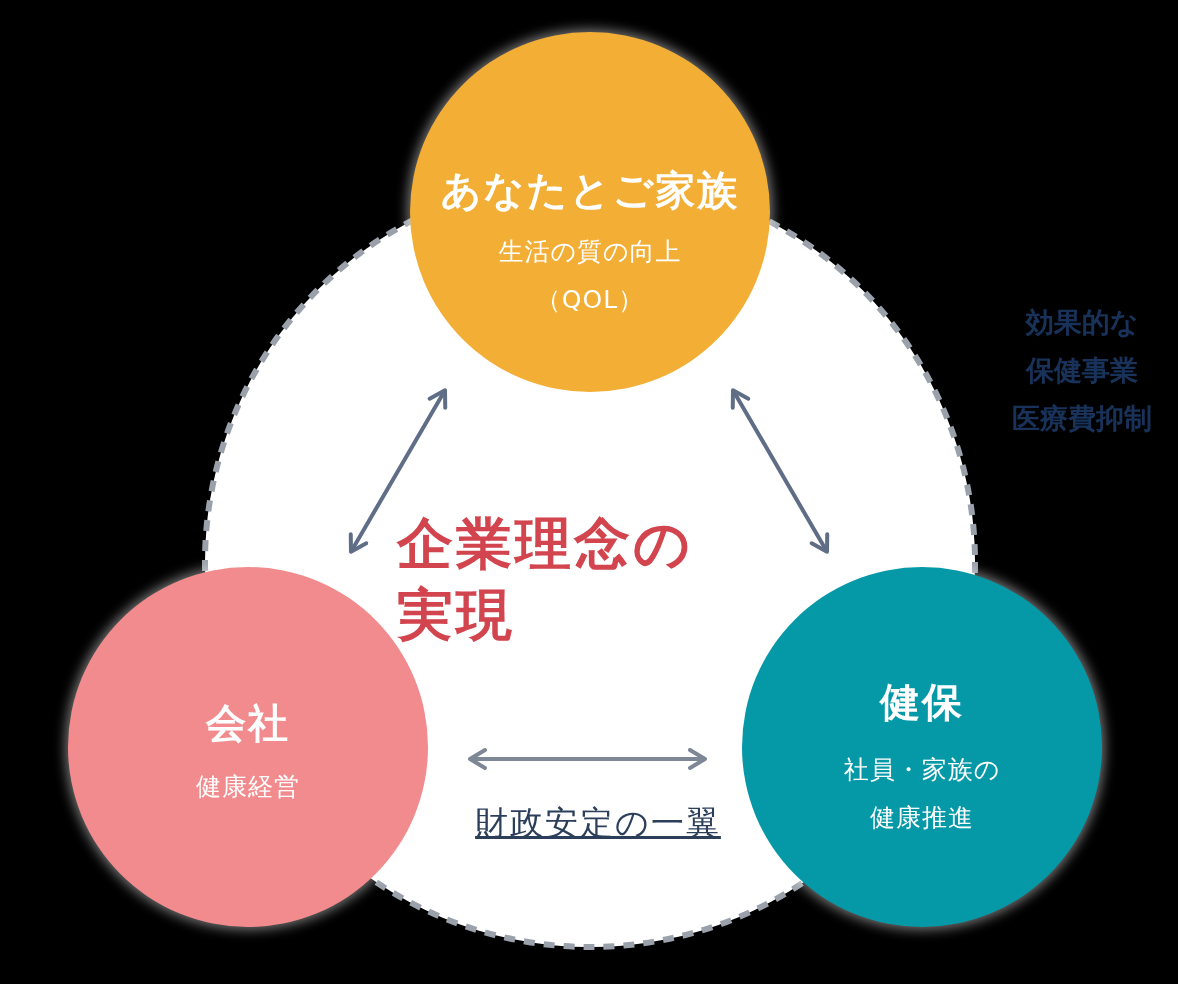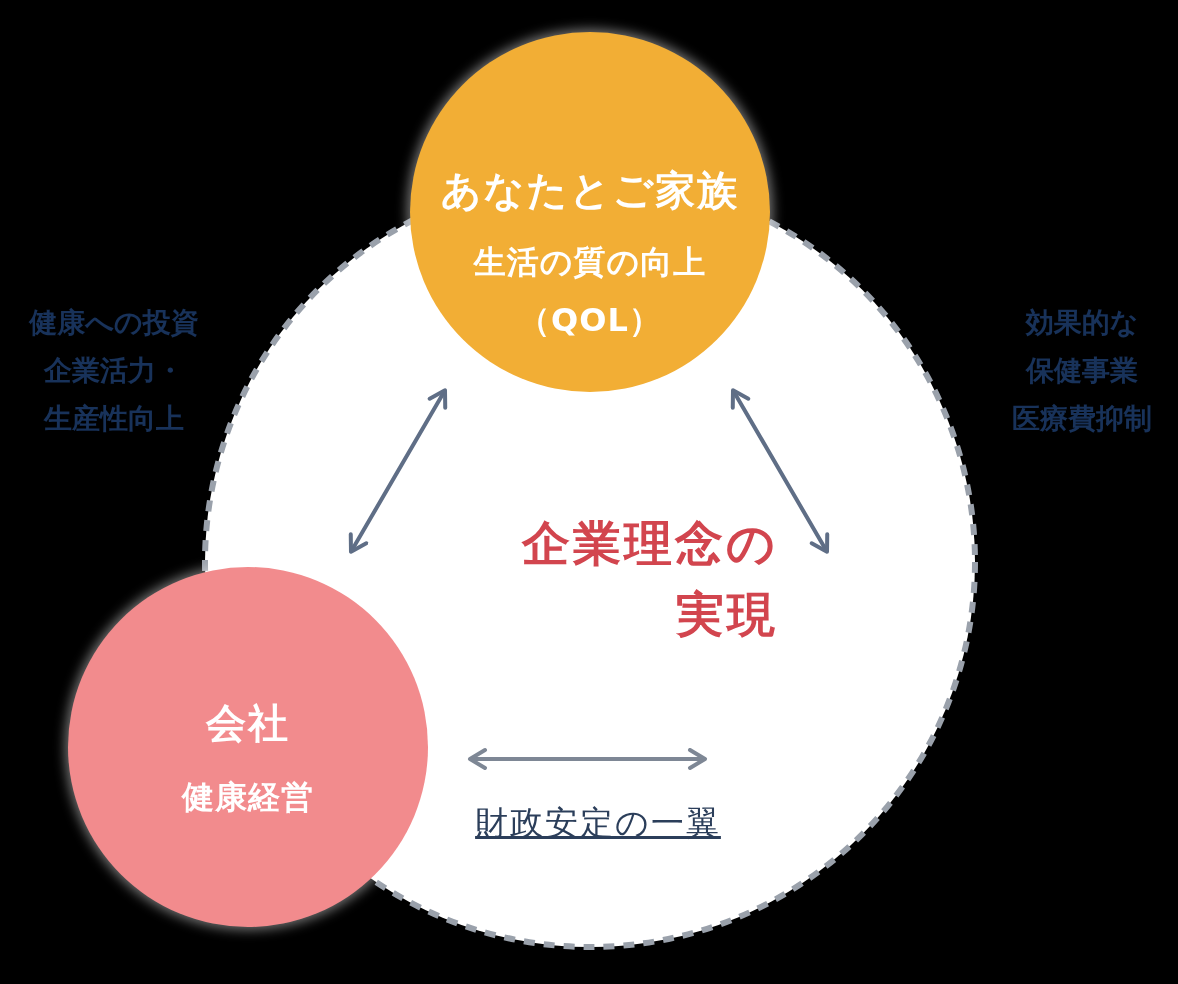--- a/index.html
+++ b/index.html
@@ -29,50 +29,48 @@
     position: absolute;
     width: 360px; height: 360px;
     border-radius: 50%;
     box-shadow: 0 0 12px 3px rgba(255,255,255,0.45);
     display: flex;
     flex-direction: column;
     align-items: center;
     text-align: center;
     color: #ffffff;
     box-sizing: border-box;
-    gap: 10px;
   }
   .circle-family  { left: 410px; top: 32px;  background: var(--family-circle, #F2AE35); padding-top: 132px; }
   .circle-company { left: 68px;  top: 567px; background: var(--company-circle, #F28B8D); padding-top: 130px; }
   .circle-kenpo   { left: 742px; top: 567px; background: var(--kenpo-circle, #0599A8);  padding-top: 109px; }
   .circle-title {
     font-size: 40px;
     font-weight: bold;
     line-height: 52px;
     letter-spacing: 2px;
     white-space: nowrap;
   }
   .circle-sub {
-    font-size: 32px;
+    font-size: 25px;
     line-height: 48px;
     letter-spacing: 1px;
     white-space: nowrap;
-    font-weight: bold;
   }
   .circle-family  .sub1 { margin-top: 12px; }
   .circle-company .sub1 { margin-top: 14px;  }
   .circle-kenpo   .sub1 { margin-top: 18px; }
   
   .center-text {
     position: absolute;
-    left: 378px; top: 508px;
+    left: 397px; top: 508px;
     width: 400px;
-    text-align: right;
+    text-align: left;
     color: var(--center-text, #D2454E);
-    font-size: 48px;
+    font-size: 56px;
     font-weight: bold;
     line-height: 71px;
     letter-spacing: 3px;
   }
   
   .bottom-caption {
     position: absolute;
     left: 398px; top: 799px;
     width: 400px;
     text-align: center;
@@ -104,42 +102,42 @@
 </style>
 </head>
 <body>
 
 <div class="stage">
 
   <svg class="layer" viewBox="0 0 1178 984">
     <circle class="dotted-circle" cx="590" cy="562" r="385"></circle>
   </svg>
 
-  <div class="side-note left">
-    <span>健康への投資</span>
-    <span>企業活力・</span>
-    <span>生産性向上</span>
-  </div>
   <div class="side-note right">
     <span>効果的な</span>
     <span>保健事業</span>
     <span>医療費抑制</span>
   </div>
 
   <div class="circle circle-family">
     <div class="circle-title">あなたとご家族</div>
     <div class="circle-sub sub1">生活の質の向上</div>
     <div class="circle-sub">（QOL）</div>
   </div>
 
   <div class="circle circle-company">
     <div class="circle-title">会社</div>
     <div class="circle-sub sub1">健康経営</div>
   </div>
 
+  <div class="circle circle-kenpo">
+    <div class="circle-title">健保</div>
+    <div class="circle-sub sub1">社員・家族の</div>
+    <div class="circle-sub">健康推進</div>
+  </div>
 
   <svg class="layer" viewBox="0 0 1178 984">
     <defs>
       <marker id="head-d" markerUnits="userSpaceOnUse" markerWidth="26" markerHeight="26" refX="16" refY="11" orient="auto-start-reverse">
         <path class="head-d" d="M3,2 L18,11 L3,20"></path>
       </marker>
       <marker id="head-h" markerUnits="userSpaceOnUse" markerWidth="26" markerHeight="26" refX="16" refY="11" orient="auto-start-reverse">
         <path class="head-h" d="M3,2 L18,11 L3,20"></path>
       </marker>
     </defs>

